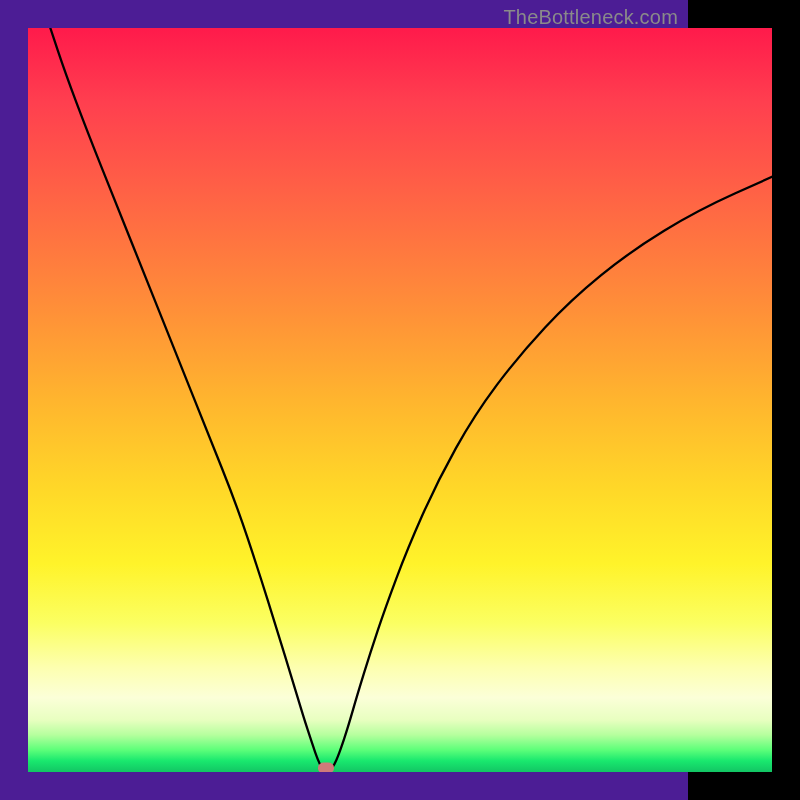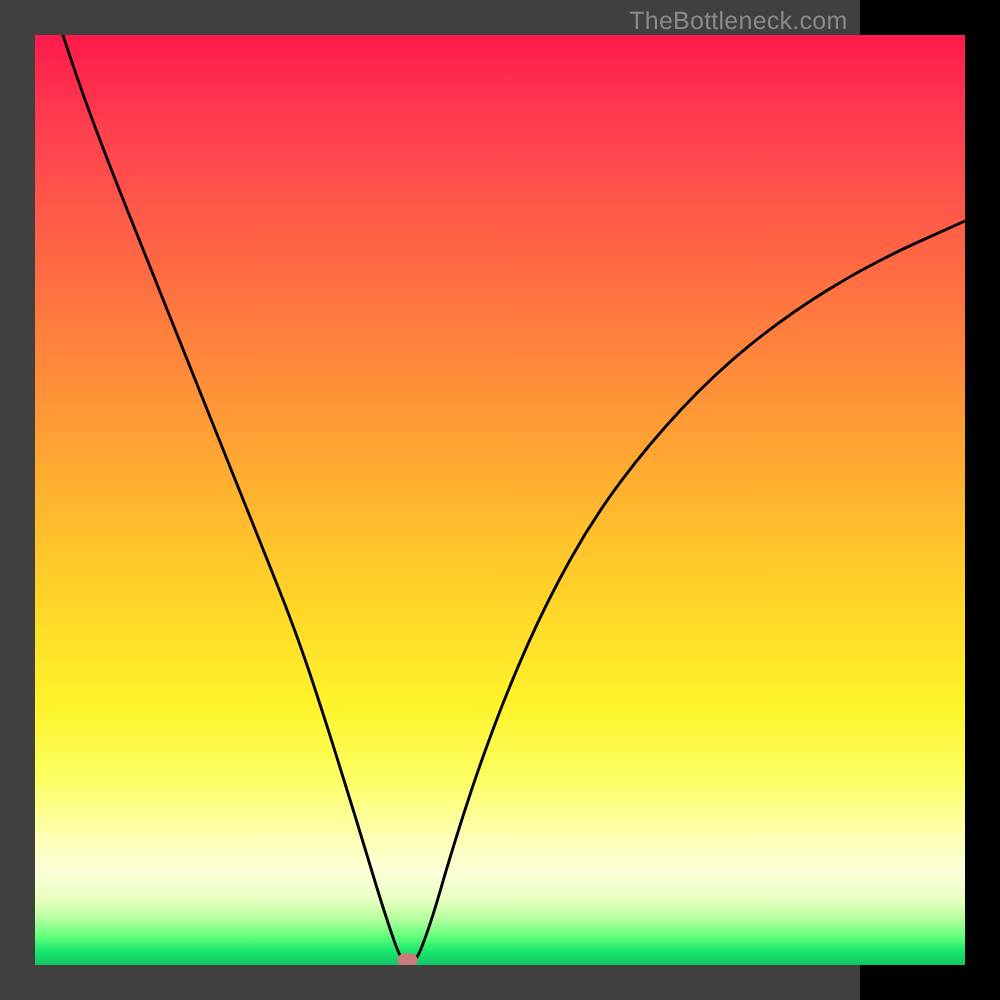--- a/index.html
+++ b/index.html
@@ -10,21 +10,21 @@
     background: #000;
     overflow: hidden;
     font-family: Arial, Helvetica, sans-serif;
   }
   .frame {
     position: absolute;
     left: 0;
     top: 0;
     width: 688px;
     height: 800px;
-    background: #404040;
+    background: #4c1d95;
     text-decoration: underline;
   }
   .plot-area {
     position: absolute;
     left: 28px;
     top: 28px;
     width: 744px;
     height: 744px;
     
     background: linear-gradient(

